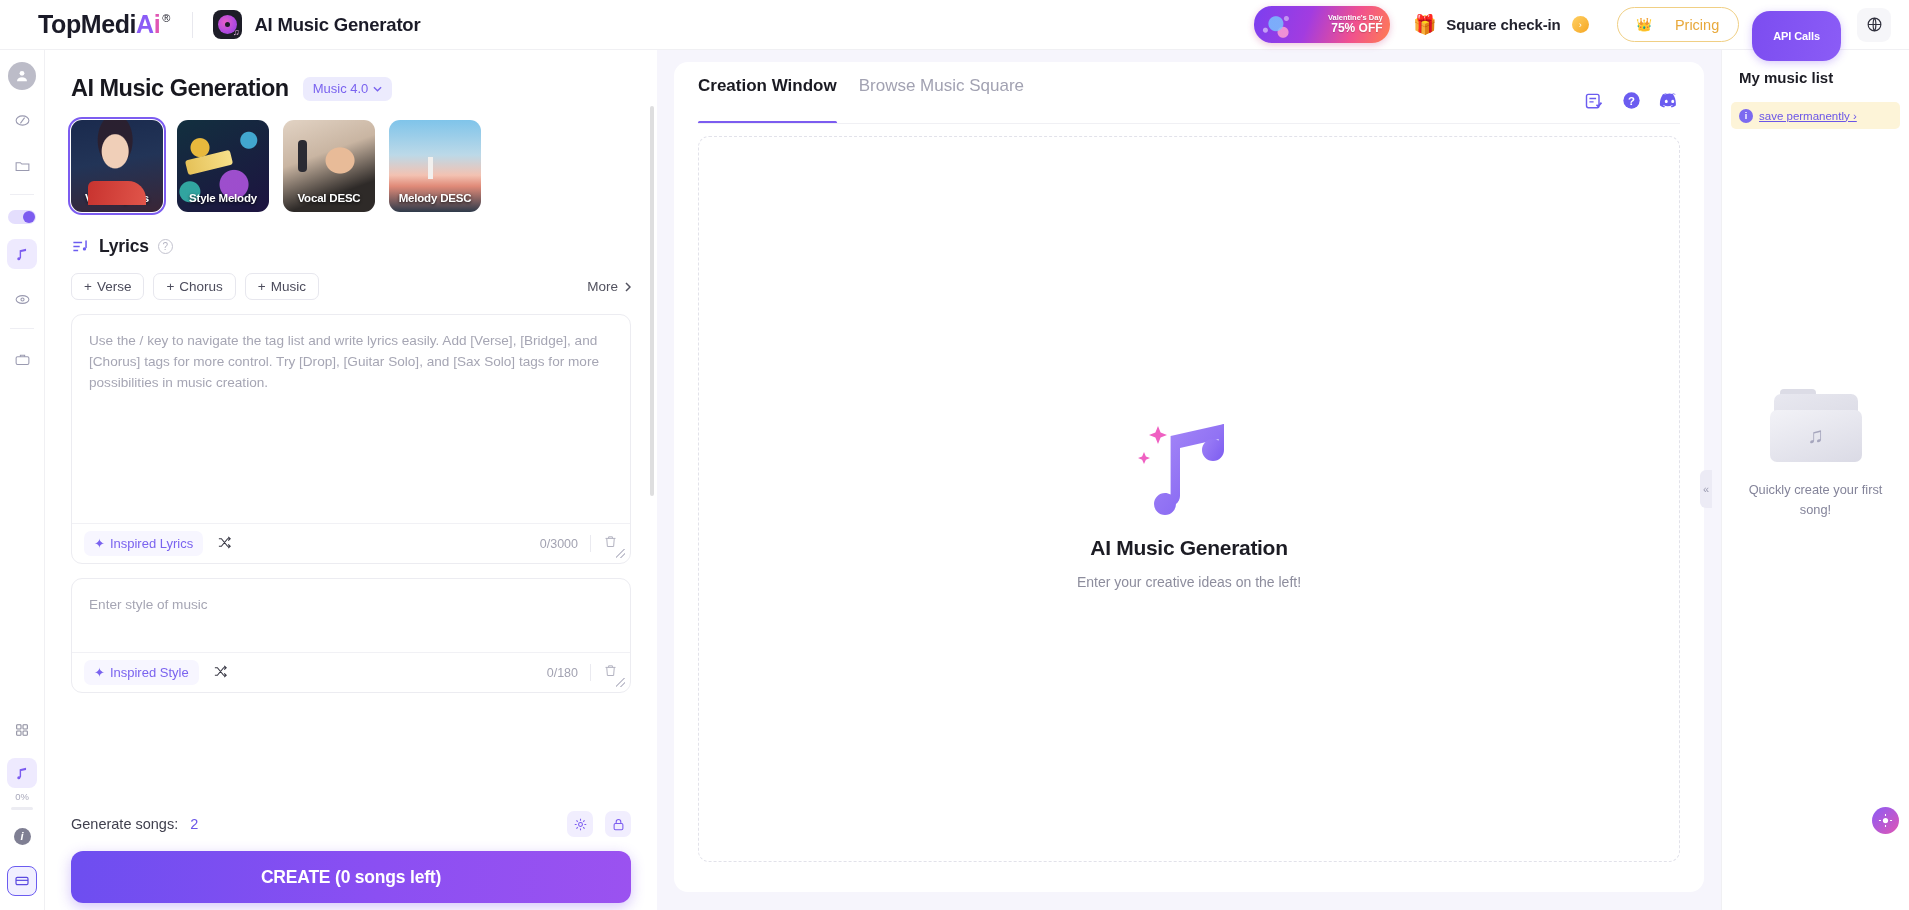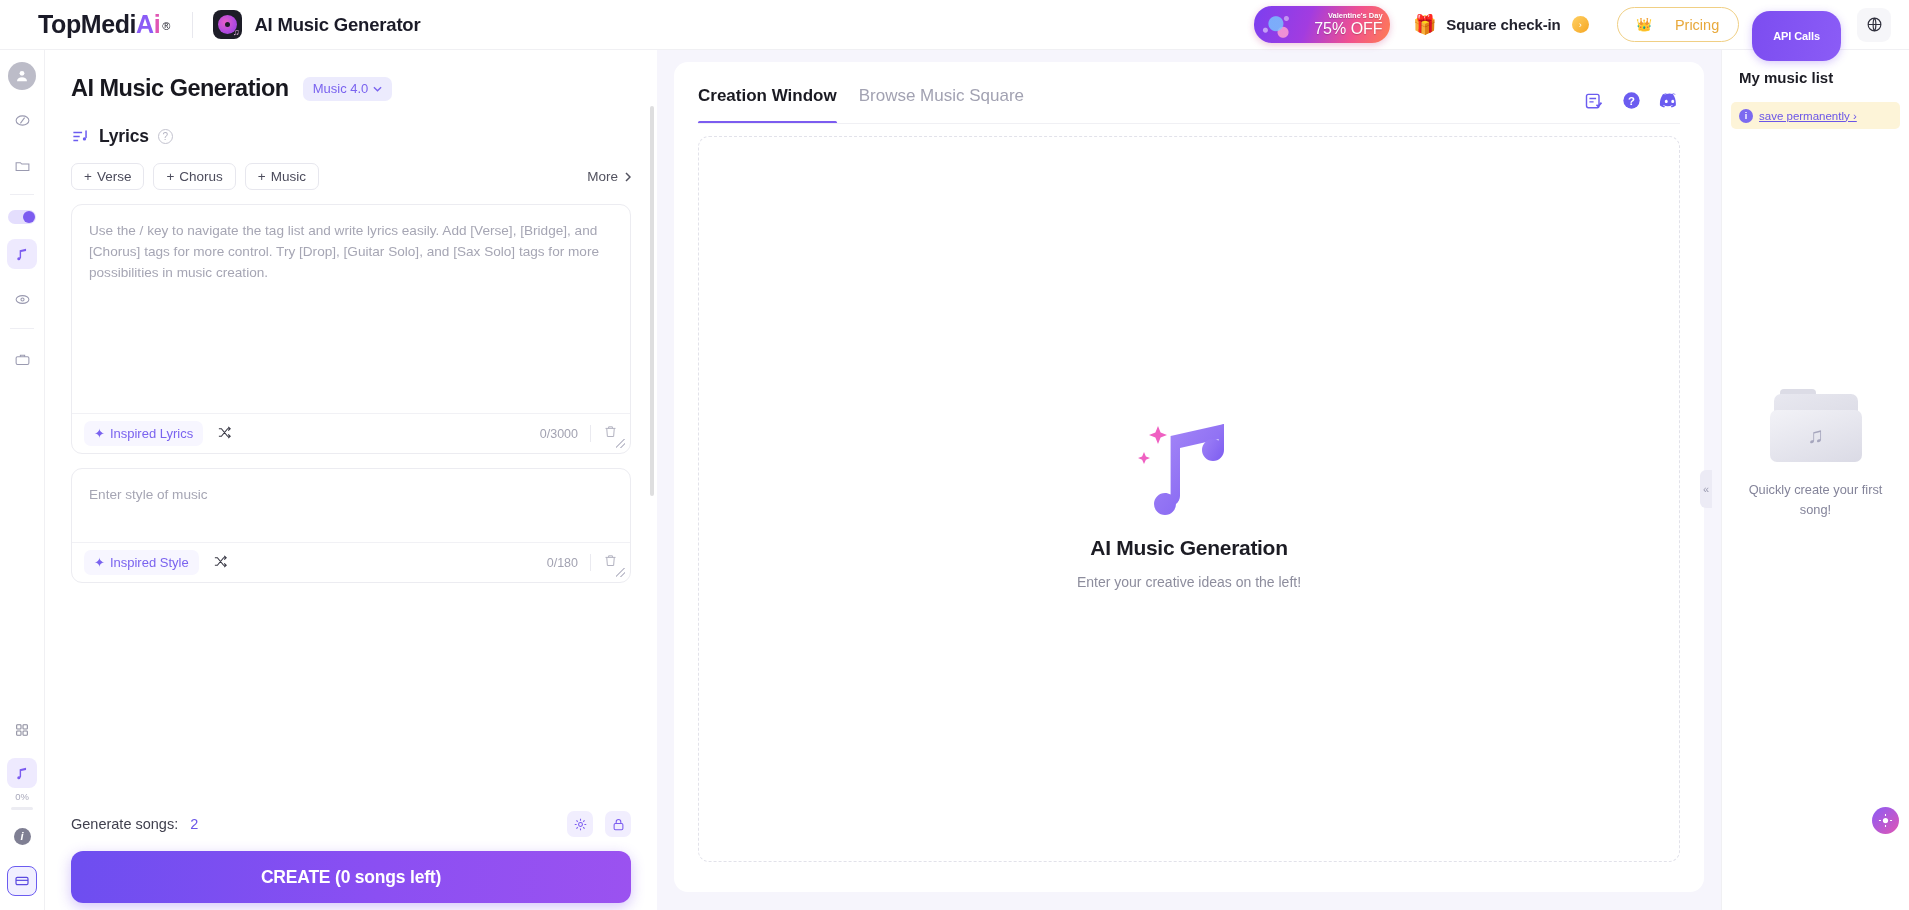--- a/index.html
+++ b/index.html
@@ -11,21 +11,21 @@
     -webkit-font-smoothing: antialiased;
   }
   .app { position: relative; width: 1909px; height: 910px; }
 
   
   .header {
     position: absolute; top: 0; left: 0; width: 1909px; height: 50px;
     background: #fff; display: flex; align-items: center;
     border-bottom: 1px solid #f0f0f3; z-index: 30;
   }
-  .logo-wrap { display: flex; align-items: center; margin-left: 38px; }
+  .logo-wrap { display: flex; align-items: flex-start; margin-left: 38px; }
   .logo-text { font-size: 25px; font-weight: bold; letter-spacing: -0.4px; color: #1b1b28; }
   .logo-text .ai-a { color: #8b5cf6; }
   .logo-text .ai-i { color: #e056b4; }
   .logo-reg { font-size: 11px; color: #1b1b28; margin-left: 2px; margin-top: 2px; }
   .hdr-div { width: 1px; height: 26px; background: #e8e8ee; margin: 0 20px 0 22px; }
   .app-icon {
     width: 29px; height: 29px; border-radius: 8px;
     background: #1d1d28; display: flex; align-items: center; justify-content: center;
     position: relative;
   }
@@ -51,21 +51,21 @@
   }
   .promo::before {
     content: ""; position: absolute; left: 3px; top: 6px; width: 42px; height: 26px;
     background:
       radial-gradient(circle at 20% 70%, rgba(255,255,255,.5) 0 2px, transparent 3px),
       radial-gradient(circle at 70% 25%, rgba(255,255,255,.45) 0 2px, transparent 3px),
       radial-gradient(circle at 45% 45%, rgba(120,200,255,.8) 0 7px, transparent 8px),
       radial-gradient(circle at 62% 78%, rgba(255,160,210,.85) 0 5px, transparent 6px);
   }
   .promo-l1 { font-size: 7.5px; font-weight: bold; color: #fff; line-height: 1.1; text-shadow: 0 1px 1px rgba(0,0,0,.2); }
-  .promo-l2 { font-size: 16px; font-weight: normal; color: #fff; line-height: 1.1; text-shadow: 0 1px 1px rgba(0,0,0,.2); }
+  .promo-l2 { font-size: 12px; font-weight: bold; color: #fff; line-height: 1.1; text-shadow: 0 1px 1px rgba(0,0,0,.2); }
 
   .checkin { display: flex; align-items: center; margin-left: 24px; }
   .gift { font-size: 19px; line-height: 1; }
   .checkin-label { font-size: 15px; font-weight: bold; color: #23232e; margin-left: 9px; letter-spacing: -0.1px; }
   .arrow-circ {
     width: 17px; height: 17px; border-radius: 50%;
     background: linear-gradient(135deg,#ffd063,#f5a623);
     margin-left: 11px; display: flex; align-items: center; justify-content: center;
     color: #fff; font-size: 9px;
   }
@@ -252,21 +252,21 @@
   .main {
     position: absolute; top: 50px; left: 657px; right: 188px; bottom: 0;
     background: #f6f5fc; padding: 12px 17px 18px 17px;
   }
   .main-card {
     width: 100%; height: 100%; background: #fff; border-radius: 14px;
     position: relative; padding: 0 24px;
   }
   .tabs { display: flex; align-items: flex-end; height: 62px; position: relative; }
   .tab {
-    font-size: 17px; color: #a2a2b2; padding-bottom: 18px; margin-right: 22px; position: relative;
+    font-size: 17px; color: #a2a2b2; padding-bottom: 28px; margin-right: 22px; position: relative;
   }
   .tab.active { color: #1a1a22; font-weight: bold; }
   .tab.active::after {
     content: ""; position: absolute; left: 0; right: 0; bottom: 0; height: 3px;
     border-radius: 2px; background: #7c5cf0;
   }
   .tab-icons { margin-left: auto; display: flex; align-items: center; gap: 17px; padding-bottom: 13px; }
   .ti { color: #6b5cf0; display: flex; align-items: center; }
   .tabs-underline {
     position: absolute; left: 0; right: 0; bottom: 0; height: 1px; background: #f0f0f4;
@@ -441,20 +441,34 @@
       <div class="panel-title-row">
         <div class="panel-title">AI Music Generation</div>
         <div class="ver-badge">
           <span>Music 4.0</span>
           <svg width="9" height="6" viewBox="0 0 10 6" fill="none" stroke="#7a63ef" stroke-width="1.5">
               <path d="M1 1l4 4 4-4"></path>
             </svg>
         </div>
       </div>
 
+      <div class="cards">
+        <div class="card sel img-a">
+          <div class="card-label">Vocal Lyrics</div>
+        </div>
+        <div class="card img-b">
+          <div class="card-label">Style Melody</div>
+        </div>
+        <div class="card img-c">
+          <div class="card-label">Vocal DESC</div>
+        </div>
+        <div class="card img-d">
+          <div class="card-label">Melody DESC</div>
+        </div>
+      </div>
 
       <div class="sec-head">
         <svg width="19" height="19" viewBox="0 0 24 24" fill="none" stroke="#6b5cf0" stroke-width="1.9">
           <path d="M3 7h11M3 12h8M3 17h6"></path>
             <path d="M19 5v8.2" stroke-linecap="round"></path>
             <circle cx="17" cy="15" r="2.1" fill="#6b5cf0" stroke="none"></circle>
         </svg>
         <div class="sec-title">Lyrics</div>
         <div class="help-dot">?</div>
       </div>

